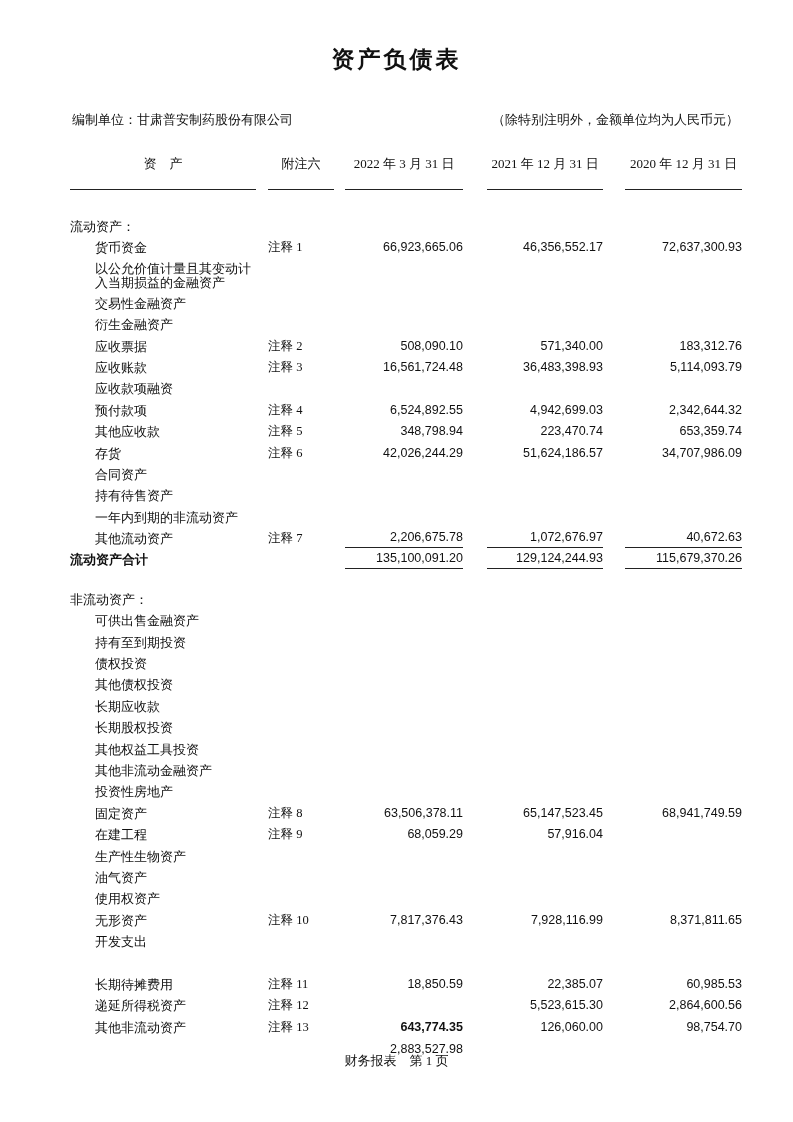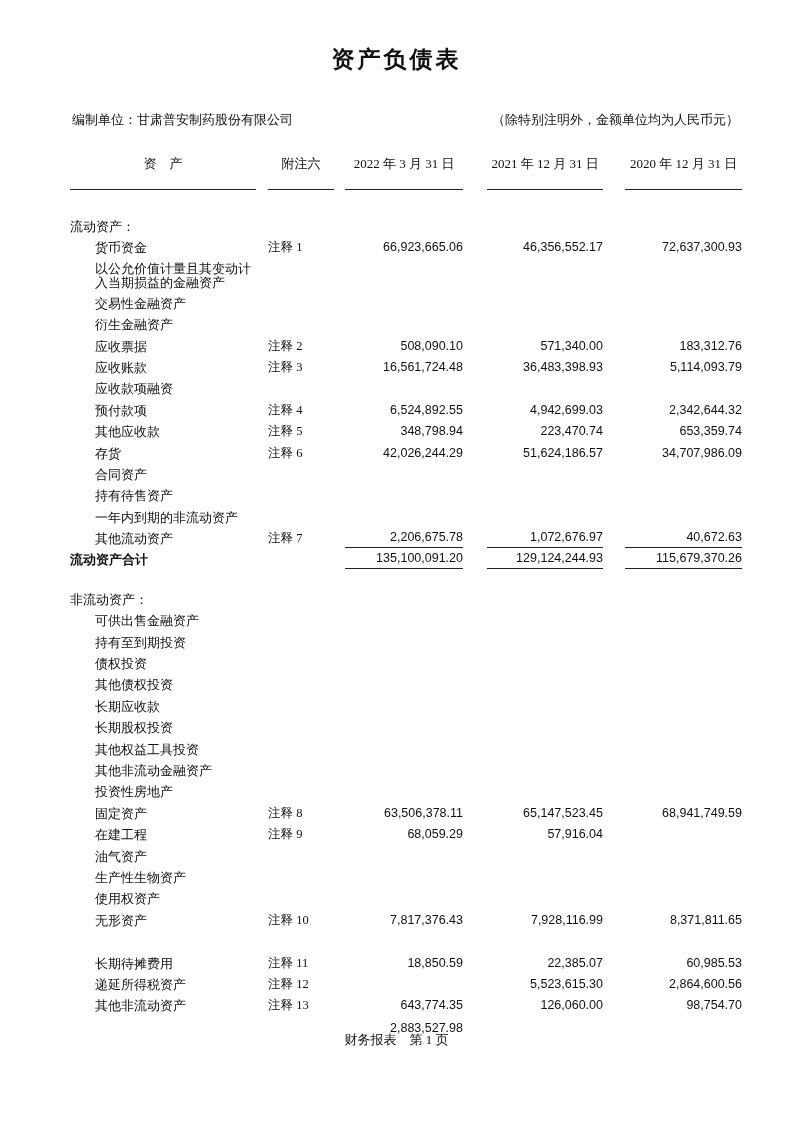--- a/index.html
+++ b/index.html
@@ -439,34 +439,34 @@
           <div class="num" style="border-bottom: none;">68,059.29</div>
         </div>
         <div class="c2">
           <div class="num">57,916.04</div>
         </div>
         <div class="c3">
           <div class="num"></div>
         </div>
       </div>
       <div class="brow item">
+        <div class="bl">生产性生物资产</div>
+        <div class="bn"></div>
+        <div class="c1">
+          <div class="num" style="border-bottom: none;"></div>
+        </div>
+        <div class="c2">
+          <div class="num"></div>
+        </div>
+        <div class="c3">
+          <div class="num"></div>
+        </div>
+      </div>
+      <div class="brow item">
         <div class="bl">油气资产</div>
-        <div class="bn"></div>
-        <div class="c1">
-          <div class="num" style="border-bottom: none;"></div>
-        </div>
-        <div class="c2">
-          <div class="num"></div>
-        </div>
-        <div class="c3">
-          <div class="num"></div>
-        </div>
-      </div>
-      <div class="brow item">
-        <div class="bl">生产性生物资产</div>
         <div class="bn"></div>
         <div class="c1">
           <div class="num" style="border-bottom: none;"></div>
         </div>
         <div class="c2">
           <div class="num"></div>
         </div>
         <div class="c3">
           <div class="num"></div>
         </div>
@@ -491,20 +491,33 @@
           <div class="num" style="border-bottom: none;">7,817,376.43</div>
         </div>
         <div class="c2">
           <div class="num">7,928,116.99</div>
         </div>
         <div class="c3">
           <div class="num">8,371,811.65</div>
         </div>
       </div>
       <div class="brow item">
+        <div class="bl">开发支出</div>
+        <div class="bn"></div>
+        <div class="c1">
+          <div class="num" style="border-bottom: none;"></div>
+        </div>
+        <div class="c2">
+          <div class="num"></div>
+        </div>
+        <div class="c3">
+          <div class="num"></div>
+        </div>
+      </div>
+      <div class="brow item">
         <div class="bn"></div>
         <div class="c1">
           <div class="num" style="border-bottom: none;"></div>
         </div>
         <div class="c2">
           <div class="num"></div>
         </div>
         <div class="c3">
           <div class="num"></div>
         </div>
@@ -532,21 +545,21 @@
           <div class="num">5,523,615.30</div>
         </div>
         <div class="c3">
           <div class="num">2,864,600.56</div>
         </div>
       </div>
       <div class="brow item">
         <div class="bl">其他非流动资产</div>
         <div class="bn">注释 13</div>
         <div class="c1">
-          <div class="num" style="border-bottom: none;">643,774.35</div>
+          <div class="num" style="border-bottom: none; font-weight: bold;">643,774.35</div>
         </div>
         <div class="c2">
           <div class="num">126,060.00</div>
         </div>
         <div class="c3">
           <div class="num">98,754.70</div>
         </div>
       </div>
     </div>
 

